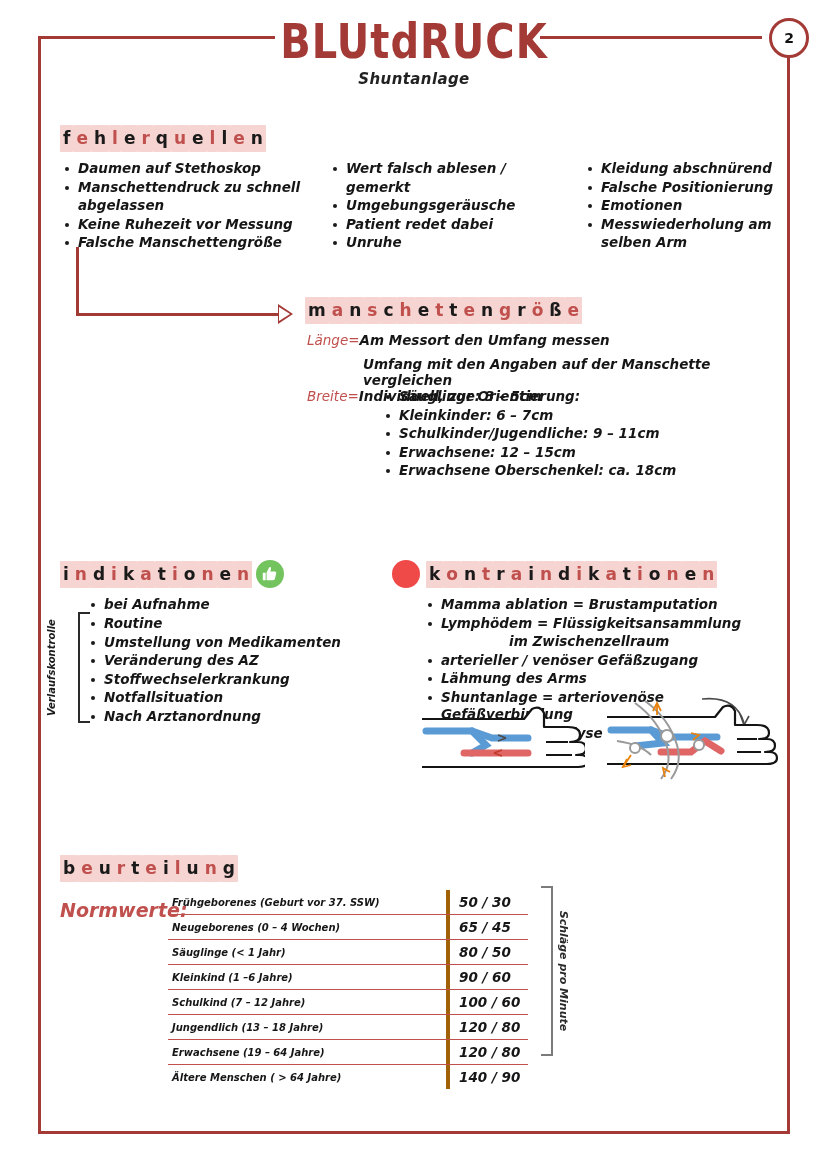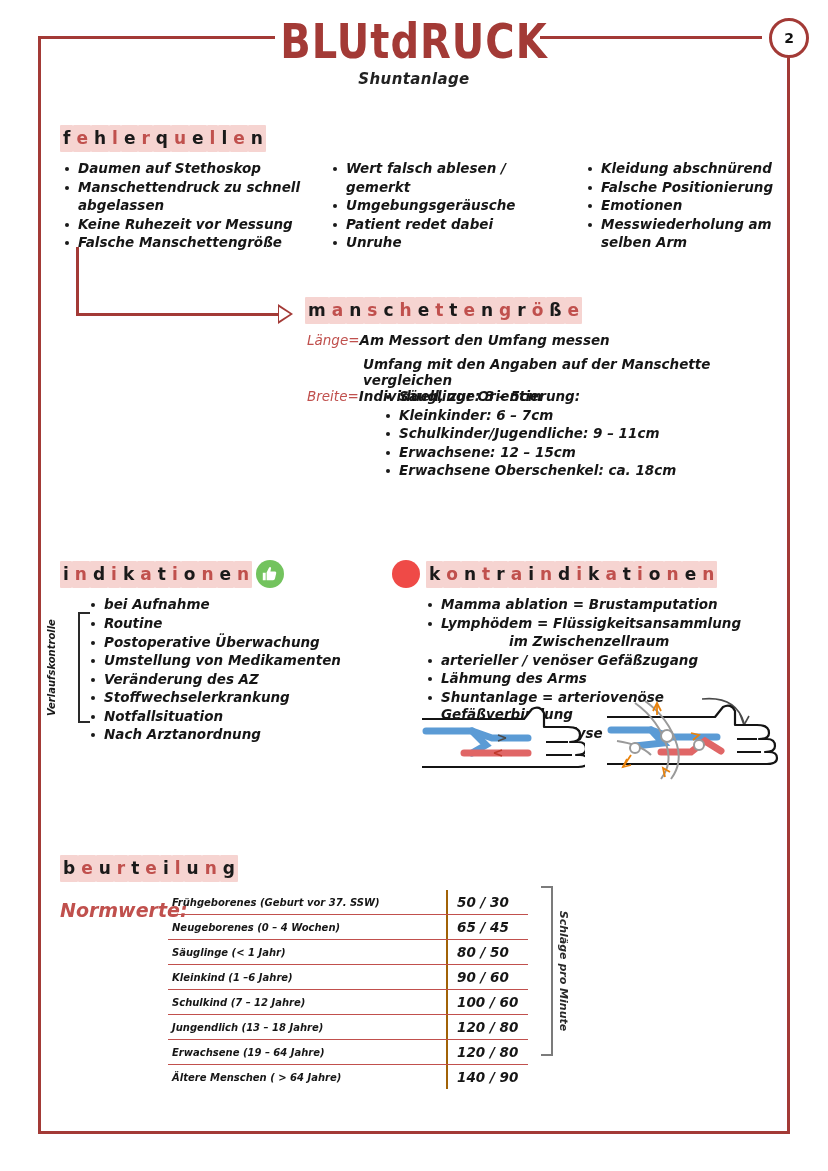--- a/index.html
+++ b/index.html
@@ -142,21 +142,21 @@
   }
   #tbl{position:absolute;left:168px;top:890px;width:360px;}
   .trow{display:flex;align-items:center;border-bottom:1px solid #c1504d;height:24px;}
   .trow:last-child{border-bottom:none;}
   .tlabel{
     flex:1;font-size:10px;font-style:italic;font-weight:700;color:#161616;
     padding-left:4px;white-space:nowrap;
   }
   .tval{
     width:82px;font-size:13.5px;font-style:italic;font-weight:700;color:#161616;
-    border-left:2px solid #a16207;padding-left:9px;box-sizing:border-box;
+    border-left:4px solid #a16207;padding-left:9px;box-sizing:border-box;
     height:24px;display:flex;align-items:center;
   }
   .spm-bracket{
     position:absolute;left:541px;top:886px;width:12px;height:170px;
     border-right:2px solid #7b7b7b;border-top:2px solid #7b7b7b;border-bottom:2px solid #7b7b7b;
     box-sizing:border-box;
   }
   .spm-label{
     position:absolute;left:556px;top:886px;width:170px;height:14px;
     transform:rotate(90deg) translate(0,-14px);transform-origin:left top;
@@ -286,21 +286,20 @@
 
   <ul class="bul" id="ind-first">
       <li>bei Aufnahme</li>
     </ul>
 
   <div class="vk-bracket"></div>
   <div class="vk-label">Verlaufskontrolle</div>
 
   <ul class="bul" id="ind-list">
       <li class="">Routine</li>
-      <li class="">Postoperative Überwachung</li>
       <li class="">Umstellung von Medikamenten</li>
       <li class="">Veränderung des AZ</li>
       <li class="">Stoffwechselerkrankung</li>
       <li class="">Notfallsituation</li>
       <li class="">Nach Arztanordnung</li>
     </ul>
 
   <div class="hdr" id="kon-hdr">
       <span class="badge down" style="margin-left: 0px; margin-right: 4px;">
         <svg width="18" height="18" viewBox="0 0 18 18" transform="rotate(180 9 9)">

